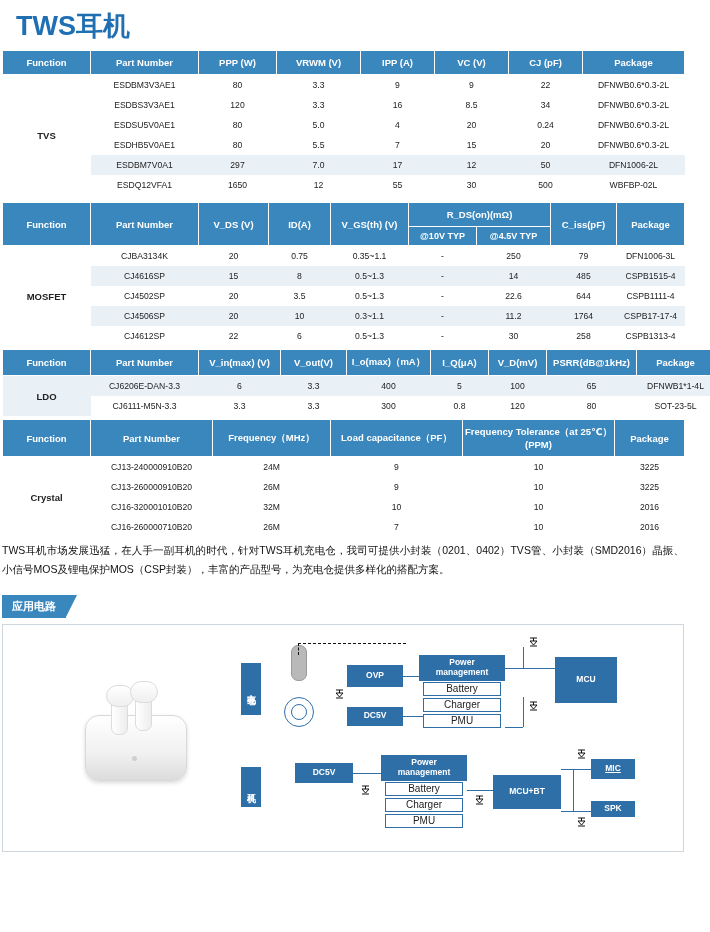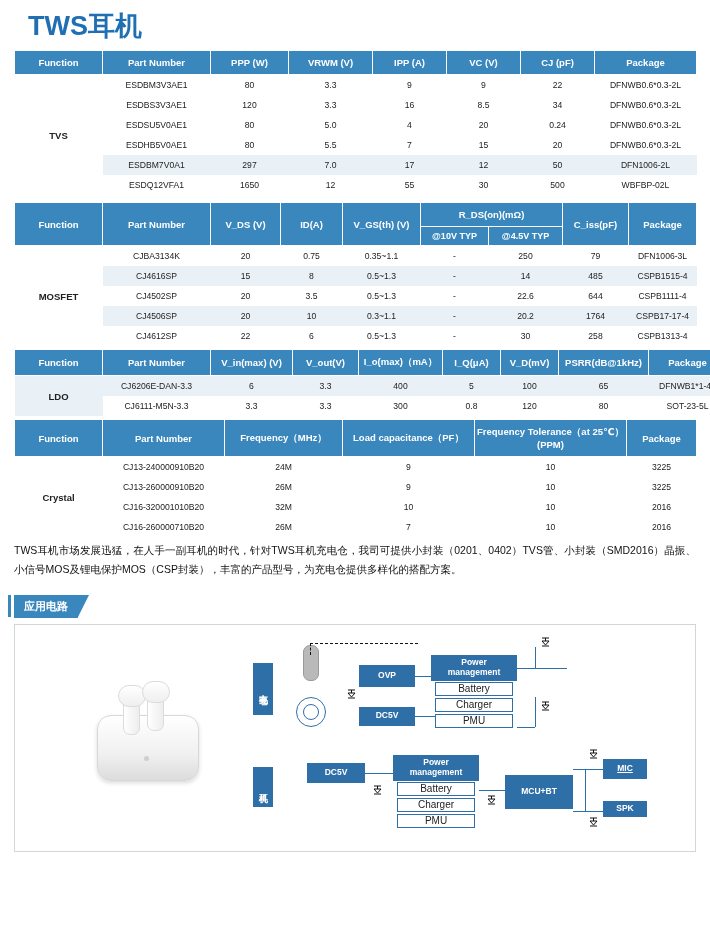--- a/index.html
+++ b/index.html
@@ -3,21 +3,21 @@
 <meta charset="utf-8">
 <style>
   html,body{margin:0;padding:0;}
   body{
     width:710px; height:932px;
     background:#ffffff;
     font-family:"Liberation Sans","DejaVu Sans",sans-serif;
     color:#1a1a1a;
     overflow:hidden;
   }
-  .page{position:relative;width:710px;height:932px;box-sizing:border-box;padding:0 14px;}
+  .page{position:relative;width:710px;height:932px;box-sizing:border-box;padding:0 2px;}
 
   
   .title{
     font-size:27px;font-weight:bold;color:#1f6fb2;
     letter-spacing:0px;
     padding:8px 0 6px 14px;
   }
 
   
   table{border-collapse:collapse;width:682px;table-layout:fixed;}
@@ -267,21 +267,21 @@
       <td class="cell">22.6</td>
       <td class="cell">644</td>
       <td class="cell">CSPB1111-4</td>
     </tr>
     <tr class="r1">
       <td class="cell">CJ4506SP</td>
       <td class="cell">20</td>
       <td class="cell">10</td>
       <td class="cell">0.3~1.1</td>
       <td class="cell">-</td>
-      <td class="cell">20.2</td>
+      <td class="cell">11.2</td>
       <td class="cell">1764</td>
       <td class="cell">CSPB17-17-4</td>
     </tr>
     <tr class="r0">
       <td class="cell">CJ4612SP</td>
       <td class="cell">22</td>
       <td class="cell">6</td>
       <td class="cell">0.5~1.3</td>
       <td class="cell">-</td>
       <td class="cell">30</td>
@@ -426,20 +426,21 @@
 
       <div class="blk" style="left:108px;top:30px;width:56px;height:22px;">OVP</div>
 
       <div class="blk" style="left:108px;top:72px;width:56px;height:19px;">DC5V</div>
 
       <div class="blk" style="left:180px;top:20px;width:86px;height:26px;padding:0 3px;">Power management</div>
       <div class="wblk" style="left:184px;top:47px;width:78px;height:14px;">Battery</div>
       <div class="wblk" style="left:184px;top:63px;width:78px;height:14px;">Charger</div>
       <div class="wblk" style="left:184px;top:79px;width:78px;height:14px;">PMU</div>
 
+      <div class="blk" style="left:316px;top:22px;width:62px;height:46px;">MCU</div>
 
       <div class="ln hln" style="left:164px;top:41px;width:16px;"></div>
       <div class="ln hln" style="left:164px;top:81px;width:20px;"></div>
       <div class="ln hln" style="left:266px;top:33px;width:50px;"></div>
       <div class="ln vln" style="left:284px;top:12px;height:21px;"></div>
       <div class="ln vln" style="left:284px;top:62px;height:30px;"></div>
       <div class="ln hln" style="left:266px;top:92px;width:18px;"></div>
 
       <div class="tvs" style="left:96px;top:54px;">
         <svg width="9" height="12" viewBox="0 0 9 12">

